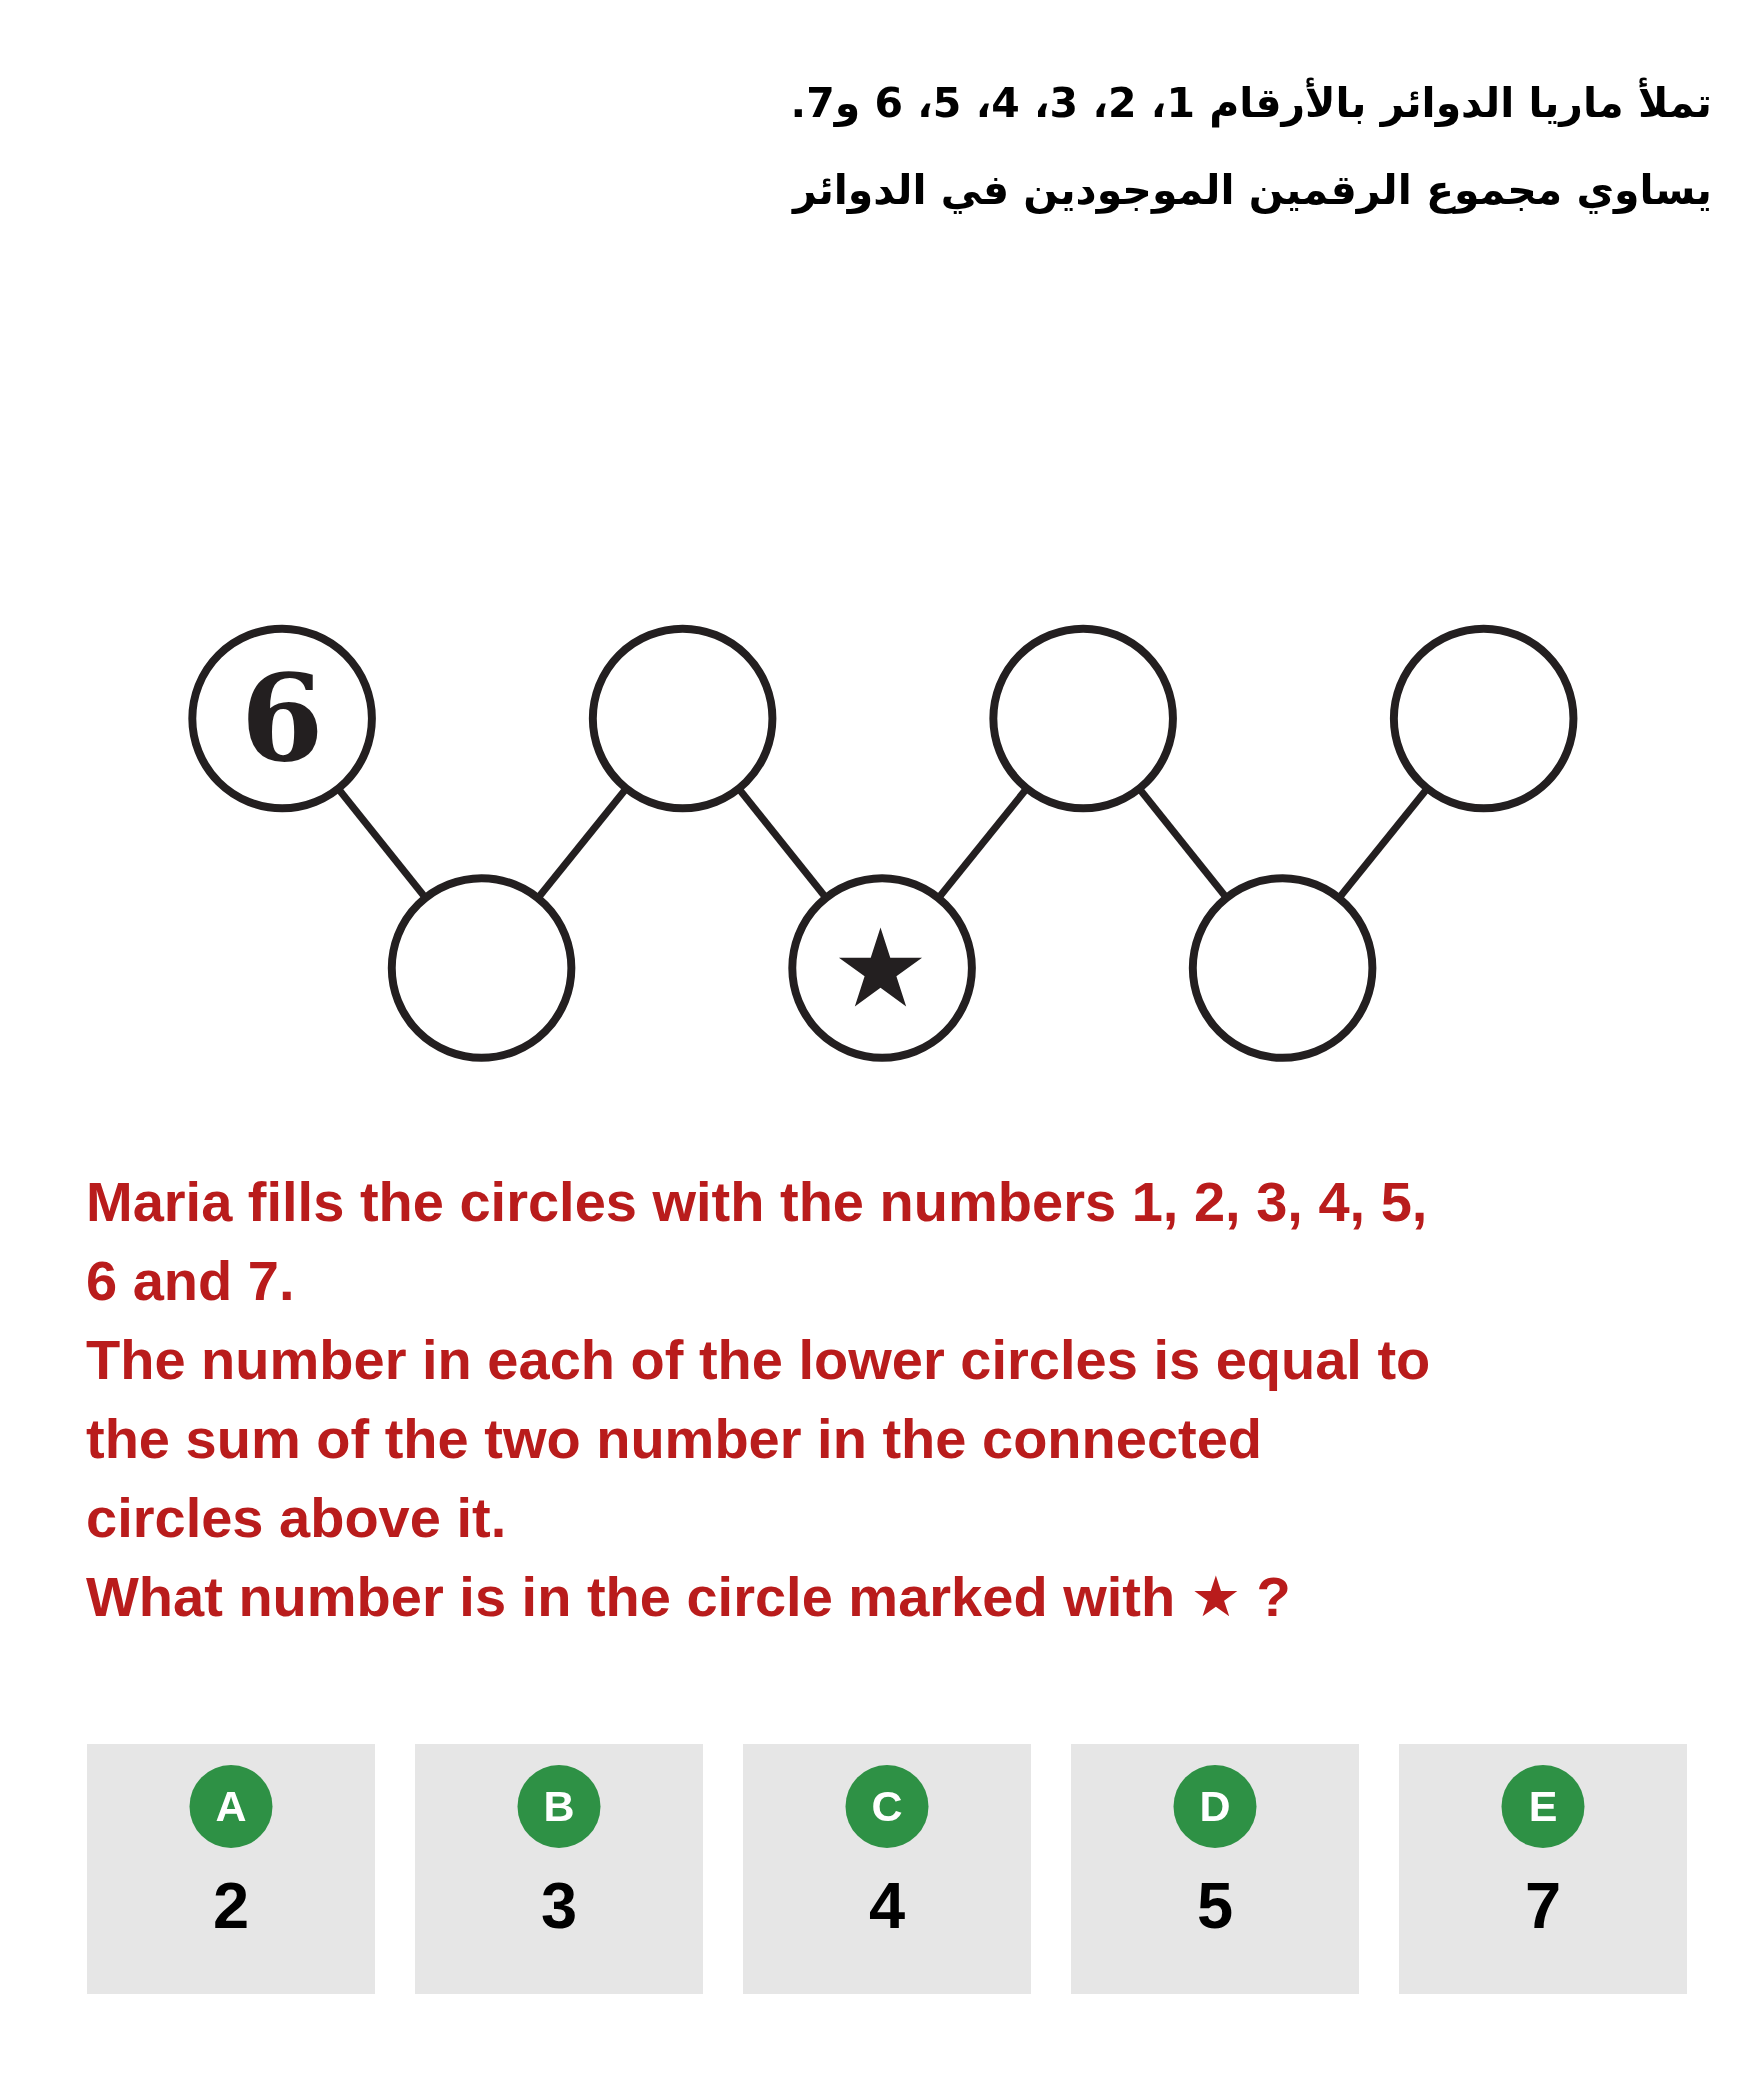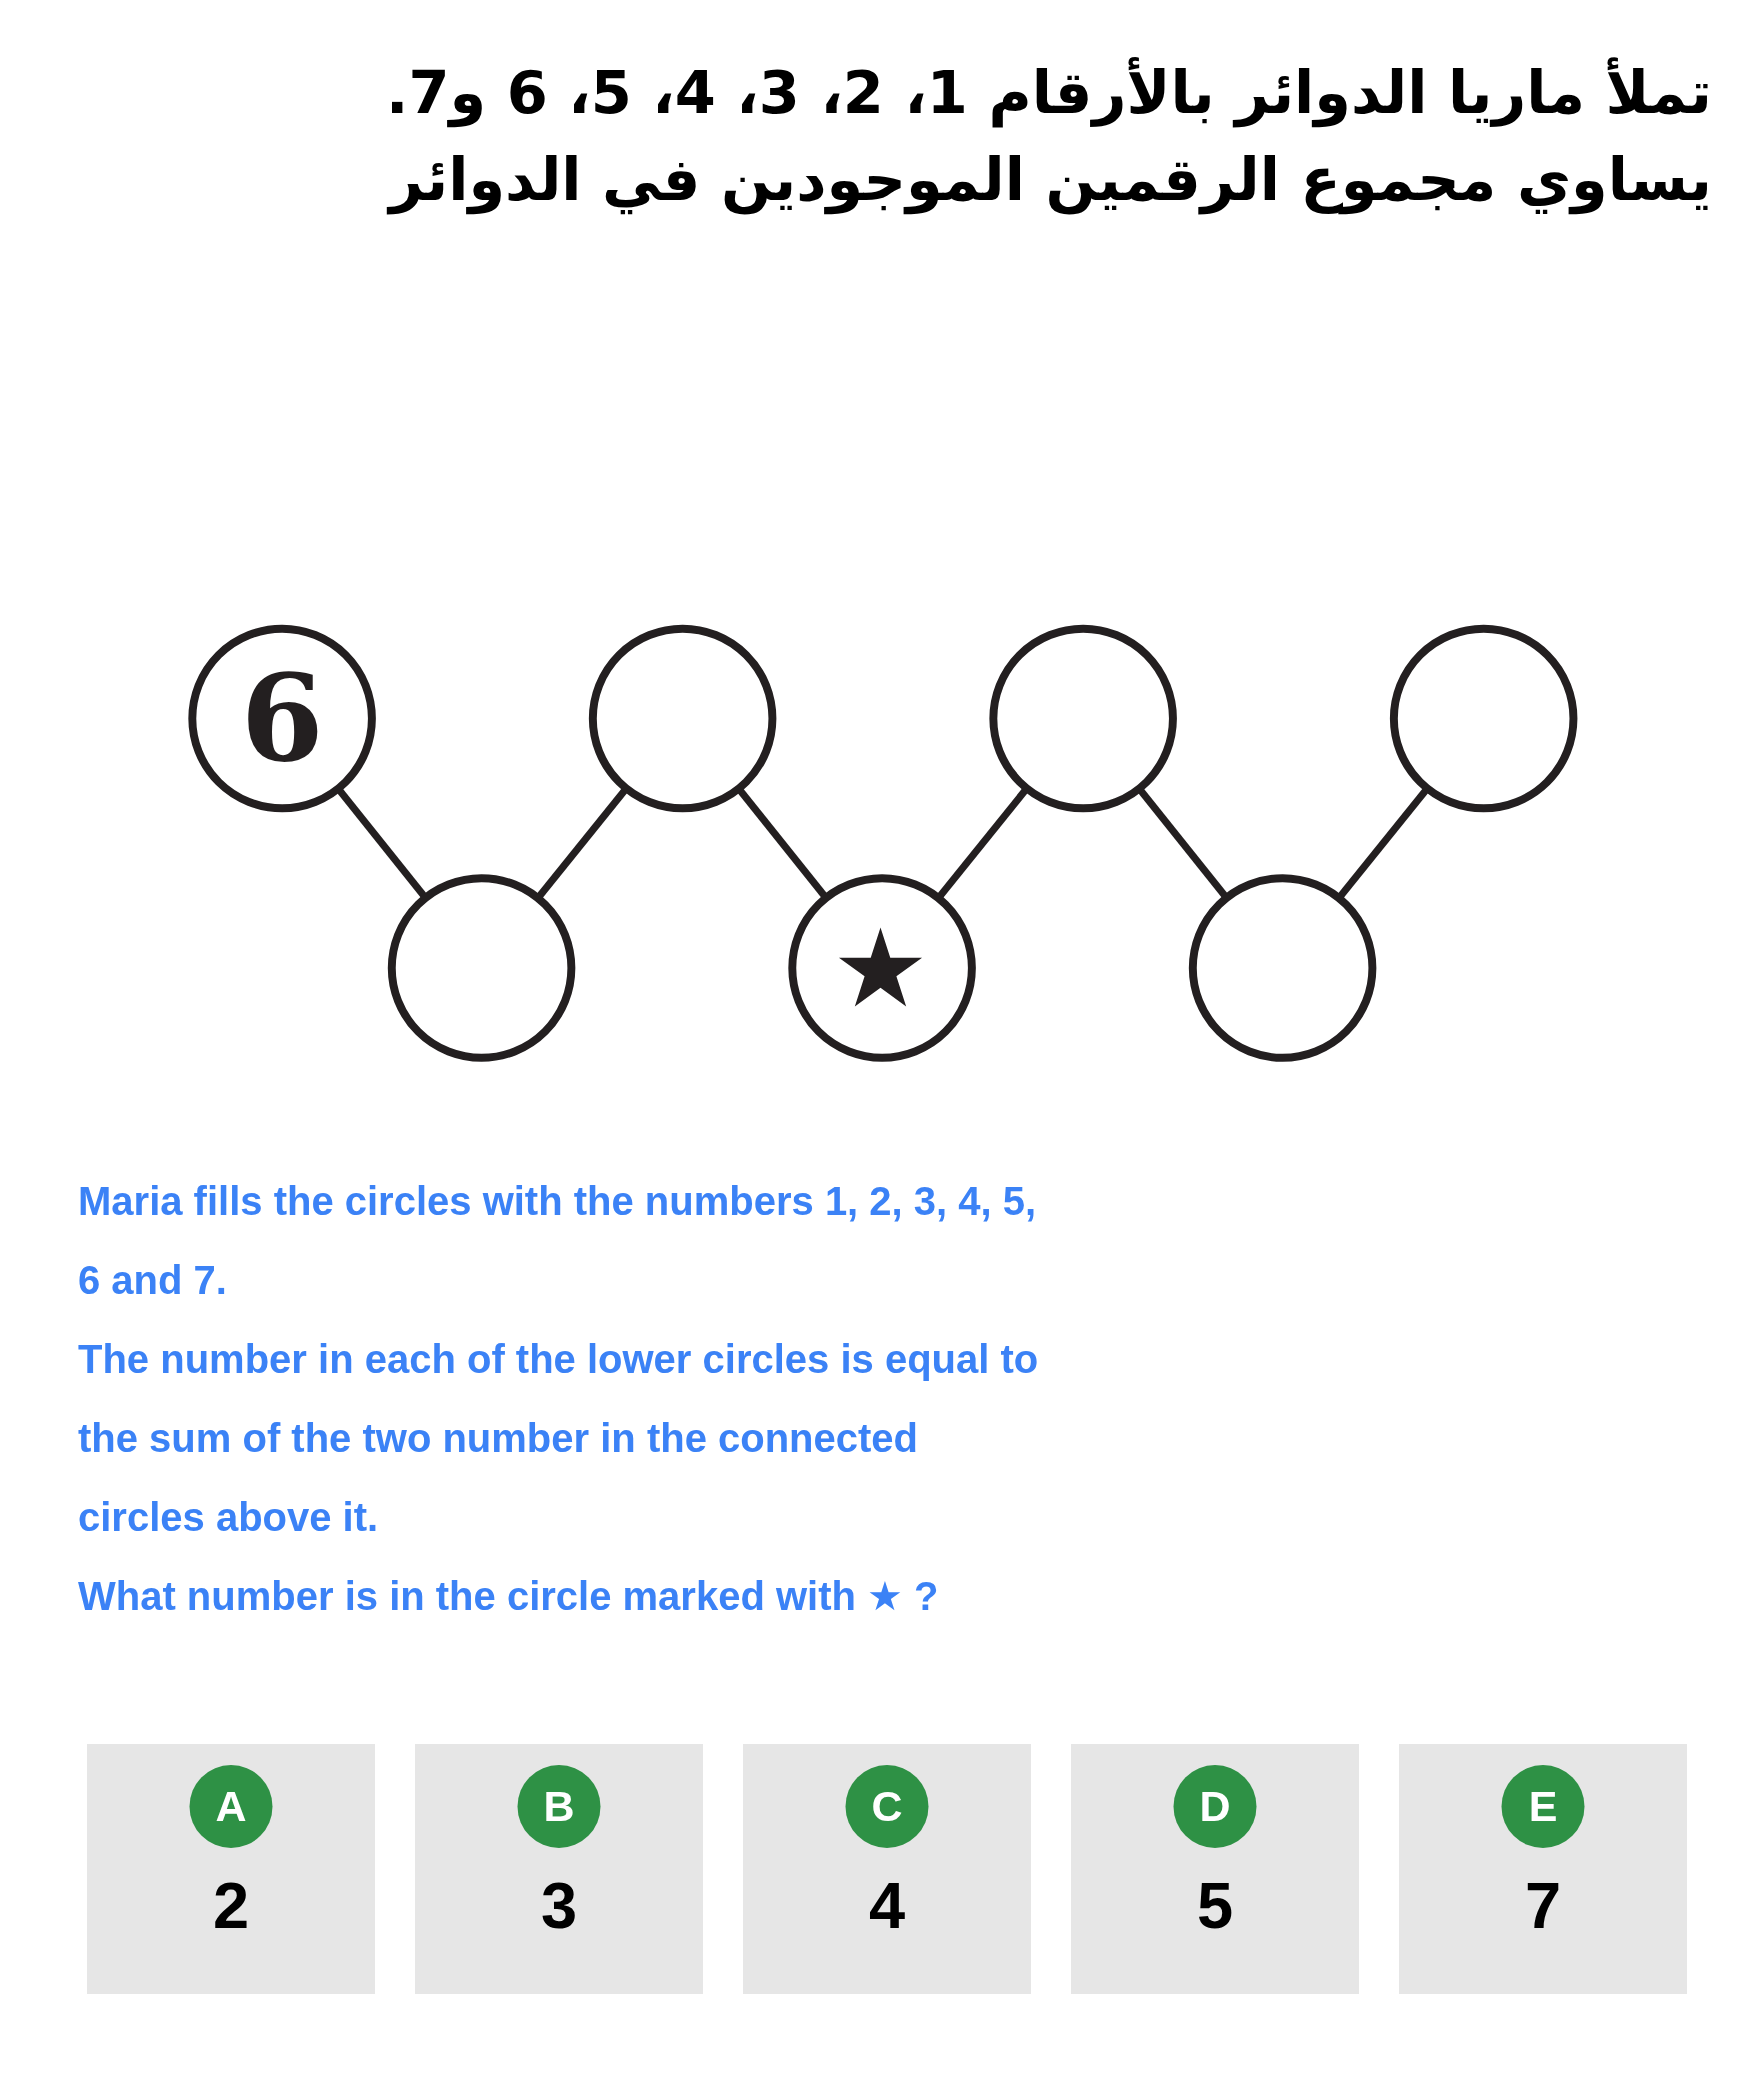--- a/index.html
+++ b/index.html
@@ -9,50 +9,50 @@
     position: relative;
     background: #ffffff;
     overflow: hidden;
     font-family: "Liberation Sans", "DejaVu Sans", sans-serif;
     color: #000000;
   }
 
   
   .arabic-block {
     position: absolute;
-    top: 49px;
+    top: 60px;
     right: 49px;
     left: 79px;
     direction: rtl;
     text-align: right;
     font-family: "DejaVu Sans", sans-serif;
     font-weight: bold;
-    font-size: 59px;
+    font-size: 41px;
     line-height: 87px;
     color: #000000;
     white-space: nowrap;
   }
 
   
   svg.diagram {
     position: absolute;
     left: 0;
     top: 0;
   }
 
   
   .english-block {
     position: absolute;
     top: 1162px;
-    left: 78px;
+    left: 86px;
     right: 48px;
     font-weight: bold;
-    font-size: 40px;
+    font-size: 56px;
     line-height: 79px;
-    color: #3b82f6;
+    color: #b91c1c;
     white-space: nowrap;
   }
 
   
   .options-row {
     position: absolute;
     left: 87px;
     top: 1744px;
     display: flex;
     gap: 40px;

